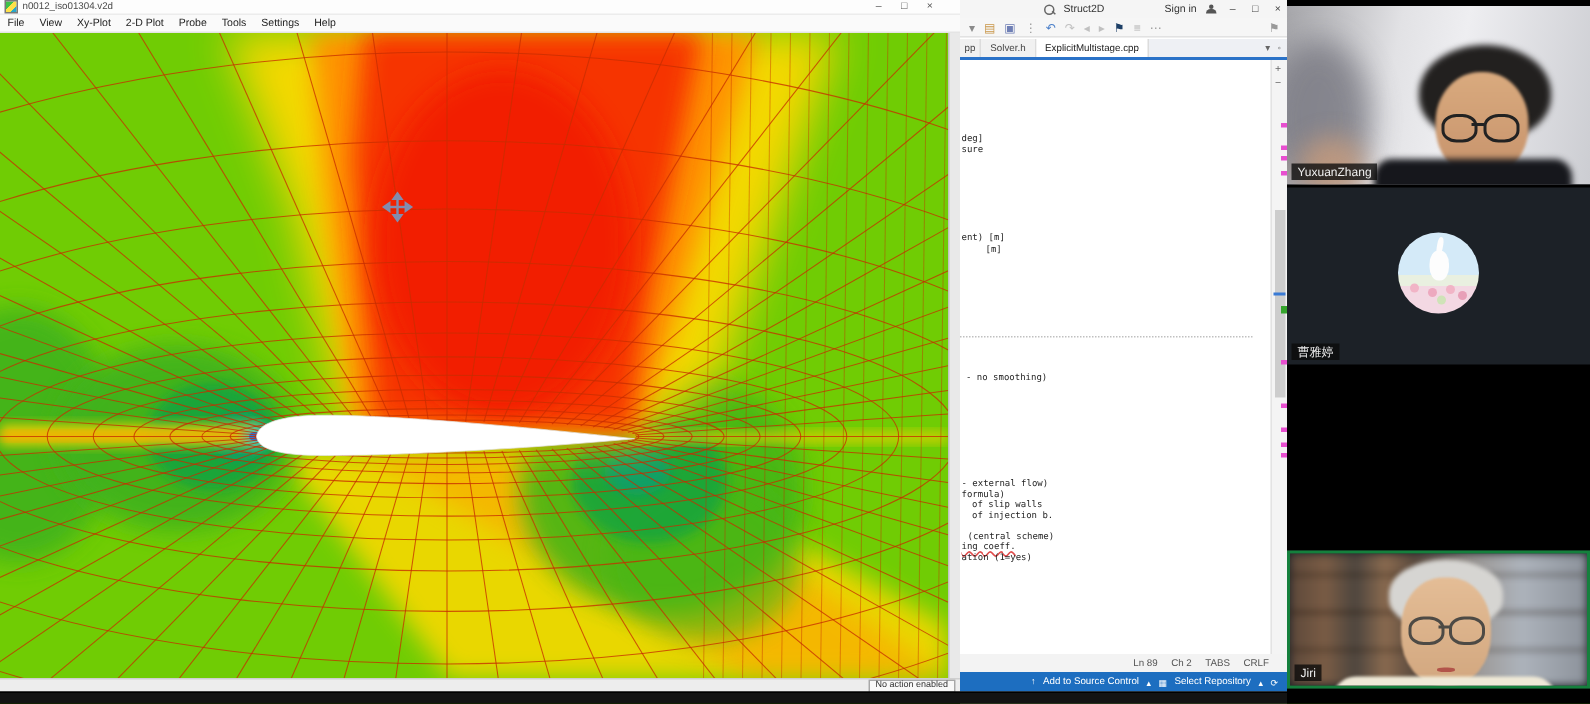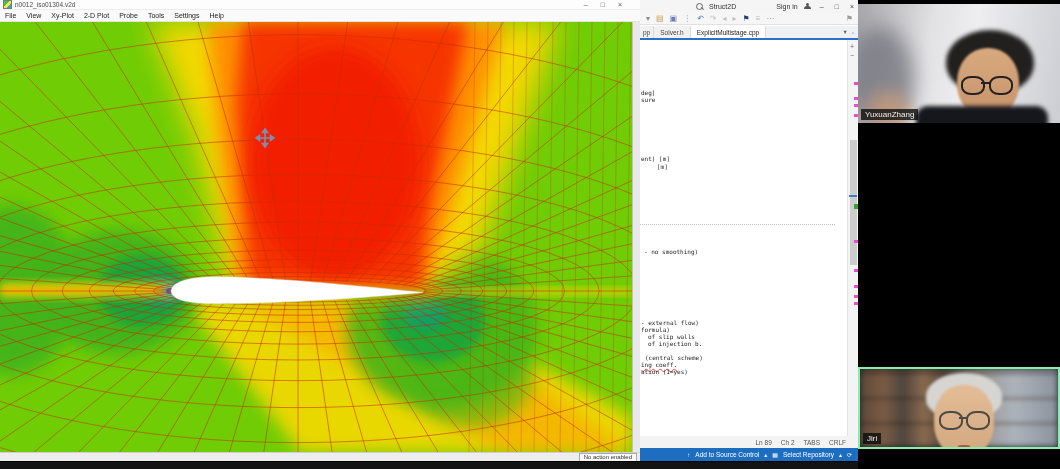--- a/index.html
+++ b/index.html
@@ -392,23 +392,31 @@
       <div class="t1skin2"></div>
       <div class="t1hair"></div>
       <div class="t1face"></div>
       <div class="lens t1l1"></div>
       <div class="lens t1l2"></div>
       <div class="t1bridge"></div>
       <div class="t1body"></div>
       <div class="badge">YuxuanZhang</div>
     </div>
 
-
-
-    <div class="tile" style="top:363px;height:82px;border:2px solid #86efac;">
+    <div class="tile" style="top:121px;height:118px;">
+      <div class="avatar av2">
+        <div class="bunny"></div>
+        <div class="bunnyear"></div>
+        <div class="flowers"></div>
+      </div>
+      <div class="badge">曹雅婷</div>
+    </div>
+
+
+    <div class="tile" style="top:363px;height:92px;border:2px solid #15803d;">
       <div class="t4bg"></div>
       <div class="t4shelves"></div>
       <div class="t4hair"></div>
       <div class="t4face"></div>
       <div class="lens t4l1"></div>
       <div class="lens t4l2"></div>
       <div class="t4bridge"></div>
       <div class="t4mouth"></div>
       <div class="t4shirt"></div>
       <div class="badge">Jiri</div>

